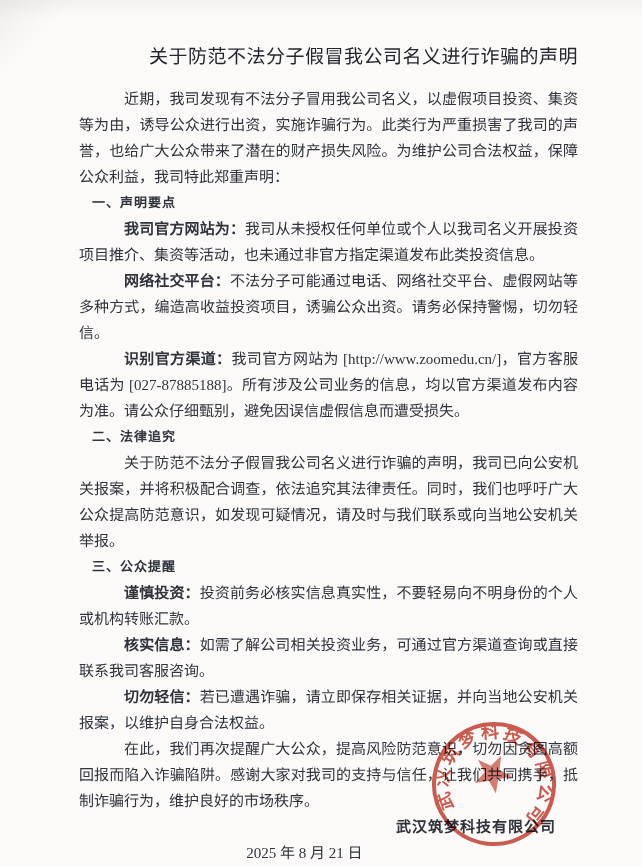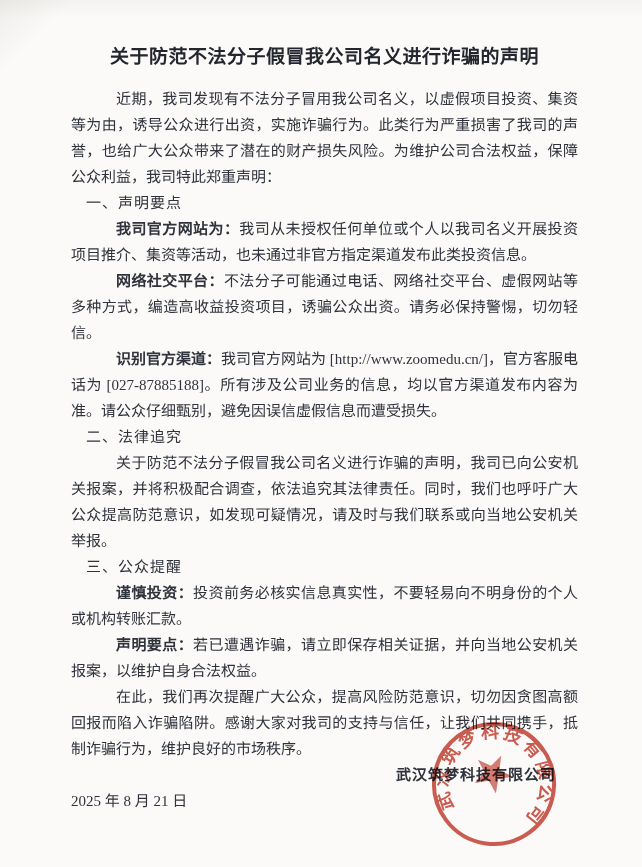--- a/index.html
+++ b/index.html
@@ -15,53 +15,53 @@
     padding: 44px 64px 0 71px;
     background:
       linear-gradient(135deg, rgba(120,120,115,0.10) 0%, rgba(120,120,115,0.0) 5%),
       linear-gradient(180deg, rgba(150,150,145,0.08) 0%, rgba(150,150,145,0.0) 2%),
       #fbfaf8;
     color: var(--ink, #30333c);
     overflow: hidden;
   }
   .title {
     font-size: 19px;
-    font-weight: 700;
-    text-align: center;
+    font-weight: 400;
+    text-align: right;
     line-height: 26px;
     margin: 0 0 16px 0;
     color: #23262e;
     letter-spacing: 0.5px;
   }
-  .body-text { font-size: 15px; line-height: 26px; }
+  .body-text { font-size: 15px; line-height: 26px; margin-left: 8px; }
   .para {
     margin: 0;
     text-align: justify;
     text-indent: 3em;
     word-break: break-all;
   }
   .para .lead { font-weight: 700; }
   .sec-heading {
     margin: 0;
-    font-size: 15px;
-    font-weight: 400;
+    font-size: 13px;
+    font-weight: 700;
     line-height: 26px;
     text-indent: 1em;
     letter-spacing: 1px;
   }
   .signature { margin-top: 0; }
   .sig-company {
     text-align: right;
     padding-right: 22px;
     font-weight: 700;
     line-height: 26px;
     letter-spacing: 1px;
   }
   .sig-date {
-    text-align: left;
+    text-align: center;
     padding-right: 48px;
     line-height: 26px;
   }
   .seal {
     position: absolute;
     left: 411px; top: 701px;
     width: 166px; height: 166px;
     transform: rotate(8deg);
     opacity: 0.82;
     mix-blend-mode: multiply;
@@ -101,22 +101,23 @@
     <p class="para"><span class="lead">识别官方渠道：</span><span>我司官方网站为 [http://www.zoomedu.cn/]，官方客服电话为 [027-87885188]。所有涉及公司业务的信息，均以官方渠道发布内容为准。请公众仔细甄别，避免因误信虚假信息而遭受损失。</span></p>
 
     <h2 class="sec-heading">二、法律追究</h2>
 
     <p class="para"><span class="lead"></span><span>关于防范不法分子假冒我公司名义进行诈骗的声明，我司已向公安机关报案，并将积极配合调查，依法追究其法律责任。同时，我们也呼吁广大公众提高防范意识，如发现可疑情况，请及时与我们联系或向当地公安机关举报。</span></p>
 
     <h2 class="sec-heading">三、公众提醒</h2>
 
     <p class="para"><span class="lead">谨慎投资：</span><span>投资前务必核实信息真实性，不要轻易向不明身份的个人或机构转账汇款。</span></p>
 
+    <p class="para"><span class="lead">核实信息：</span><span>如需了解公司相关投资业务，可通过官方渠道查询或直接联系我司客服咨询。</span></p>
 
-    <p class="para"><span class="lead">声明要点：</span><span>若已遭遇诈骗，请立即保存相关证据，并向当地公安机关报案，以维护自身合法权益。</span></p>
+    <p class="para"><span class="lead">切勿轻信：</span><span>若已遭遇诈骗，请立即保存相关证据，并向当地公安机关报案，以维护自身合法权益。</span></p>
 
     <p class="para"><span class="lead"></span><span>在此，我们再次提醒广大公众，提高风险防范意识，切勿因贪图高额回报而陷入诈骗陷阱。感谢大家对我司的支持与信任，让我们共同携手，抵制诈骗行为，维护良好的市场秩序。</span></p>
 
     <div class="signature">
       <div class="sig-company">武汉筑梦科技有限公司</div>
       <div class="sig-date">2025 年 8 月 21 日</div>
     </div>
 
   </div>
 

